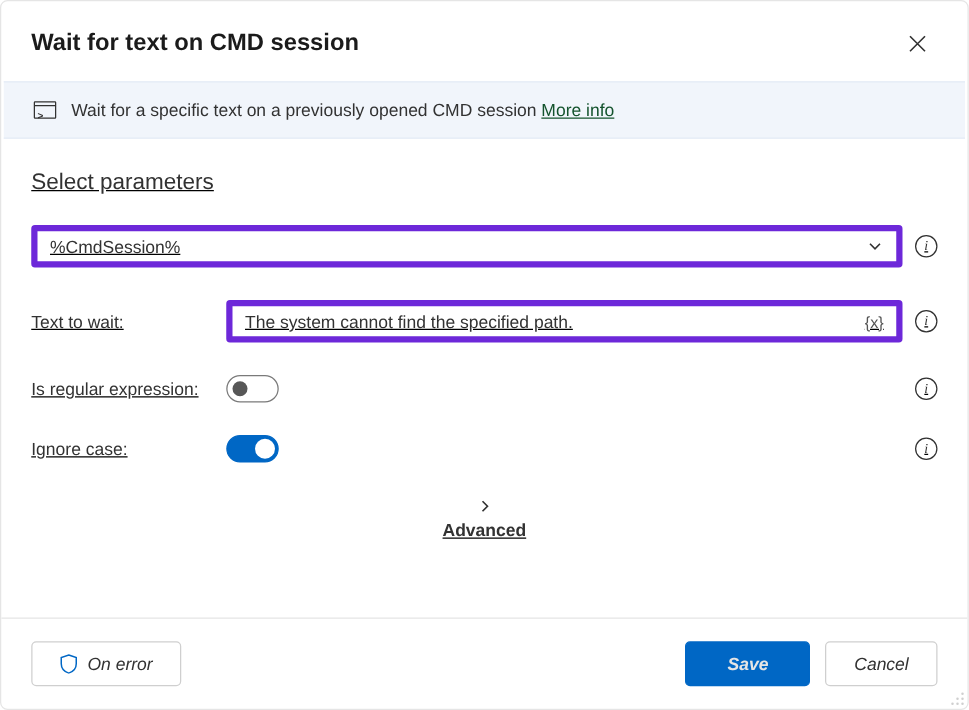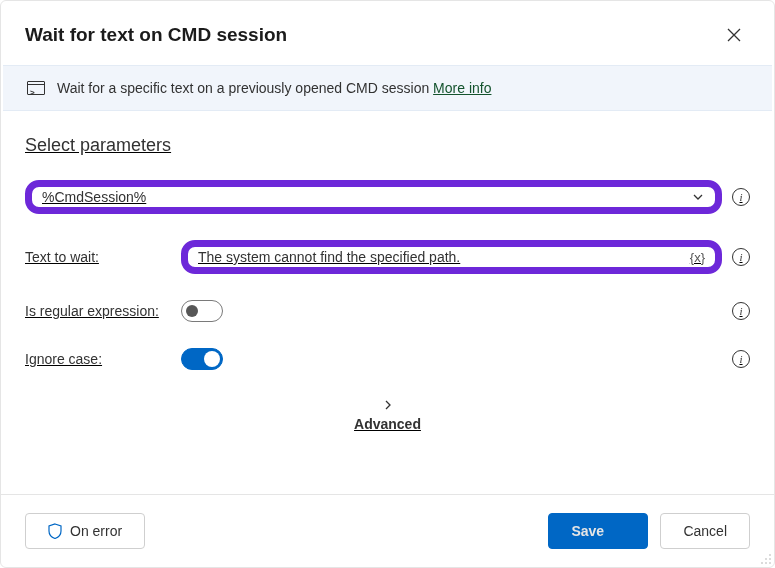--- a/index.html
+++ b/index.html
@@ -114,22 +114,22 @@
     }
     .field-wrap {
       flex: 1;
       display: flex;
       align-items: center;
       gap: 10px;
     }
     .select-box, .text-box {
       flex: 1;
       height: 34px;
-      border: 7px solid #6d28d9;
-      border-radius: 14px;
+      border: 5px solid #6d28d9;
+      border-radius: 3px;
       padding: 0 10px;
       font-size: 14px;
       color: #323232;
       display: flex;
       align-items: center;
       justify-content: space-between;
       background: #fff;
       cursor: pointer;
     }
     .text-box {
@@ -222,22 +222,23 @@
       justify-content: space-between;
     }
     .btn {
       height: 36px;
       padding: 0 22px;
       border-radius: 4px;
       font-size: 14px;
       cursor: pointer;
       display: inline-flex;
       align-items: center;
-      justify-content: space-between;
+      justify-content: center;
       gap: 8px;
+      font-style: italic;
     }
     .btn-secondary {
       background: #fff;
       border: 1px solid #cfcfcf;
       color: #323232;
     }
     .btn-primary {
       background: #0067c5;
       border: 1px solid #0067c5;
       color: #e5e5e5;

